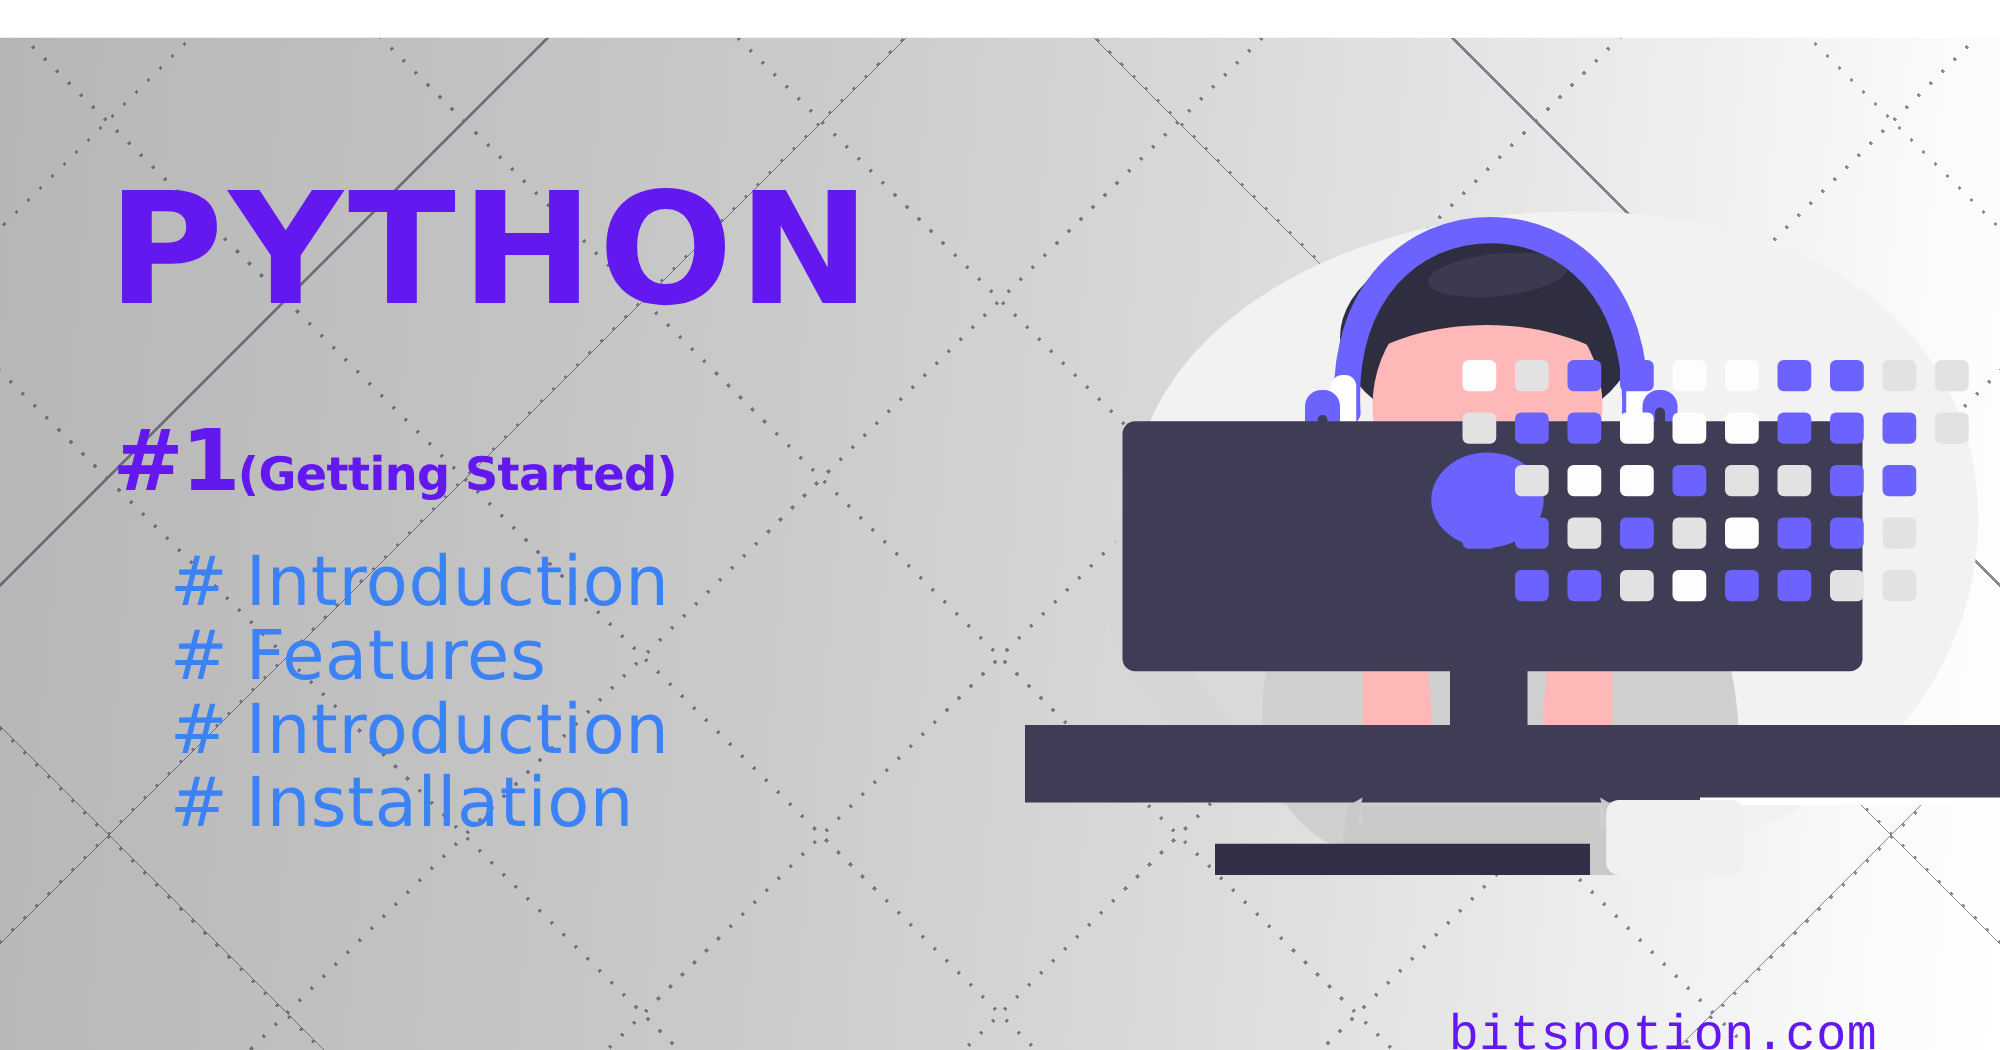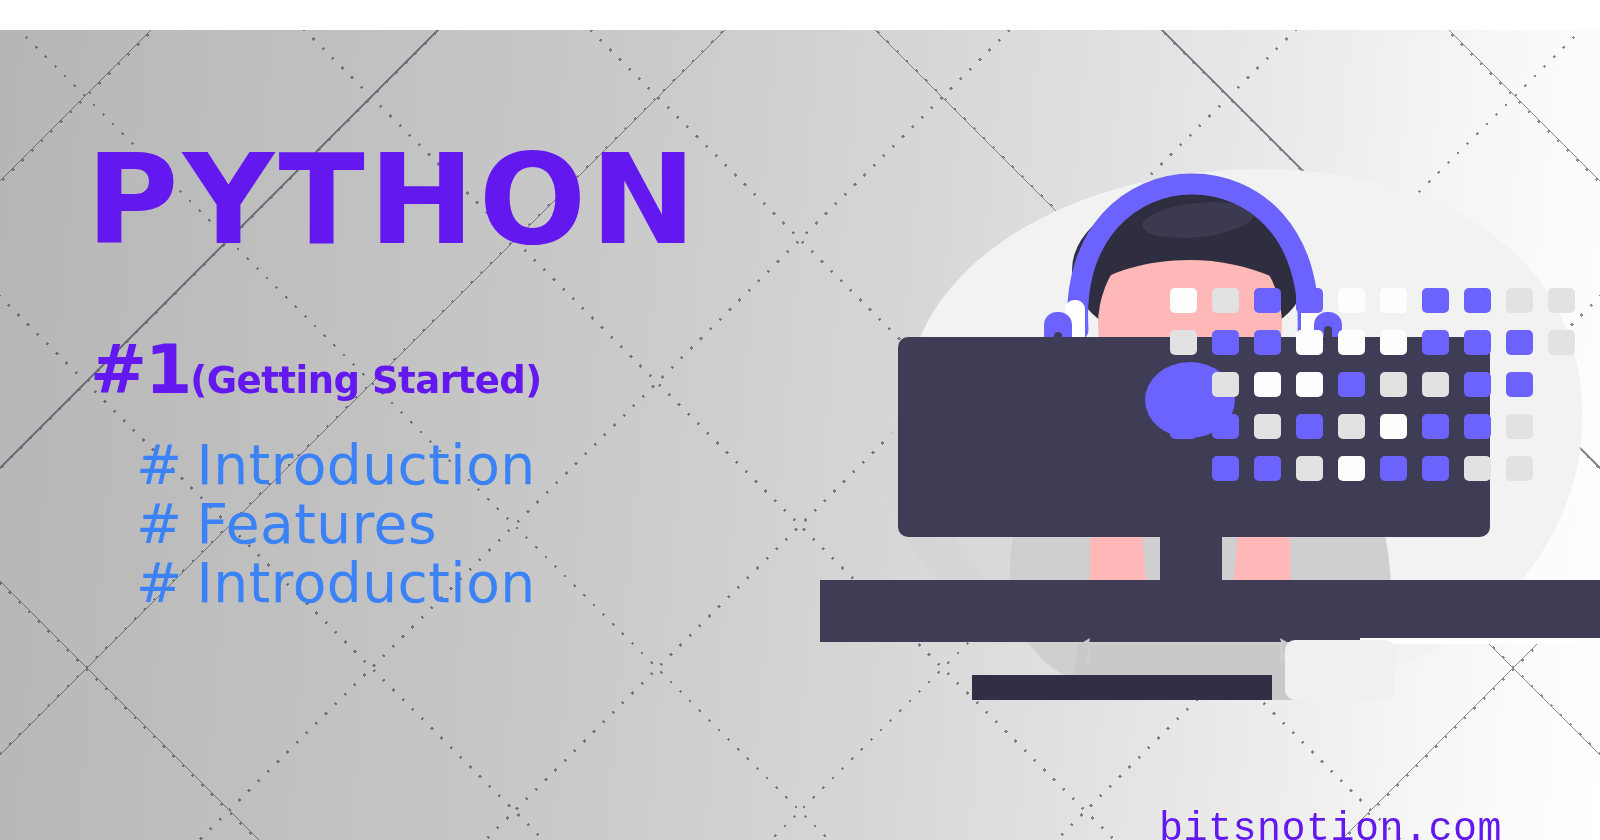--- a/index.html
+++ b/index.html
@@ -290,17 +290,20 @@
   <ul class="topics">
     <li class="topic">
       <span class="hash">#</span><span>Introduction</span>
     </li>
     <li class="topic">
       <span class="hash">#</span><span>Features</span>
     </li>
     <li class="topic">
       <span class="hash">#</span><span>Introduction</span>
     </li>
+    <li class="topic">
+      <span class="hash">#</span><span>Installation</span>
+    </li>
   </ul>
 
   <div class="site">bitsnotion.com</div>
 
 </div>
 
 </body></html>

